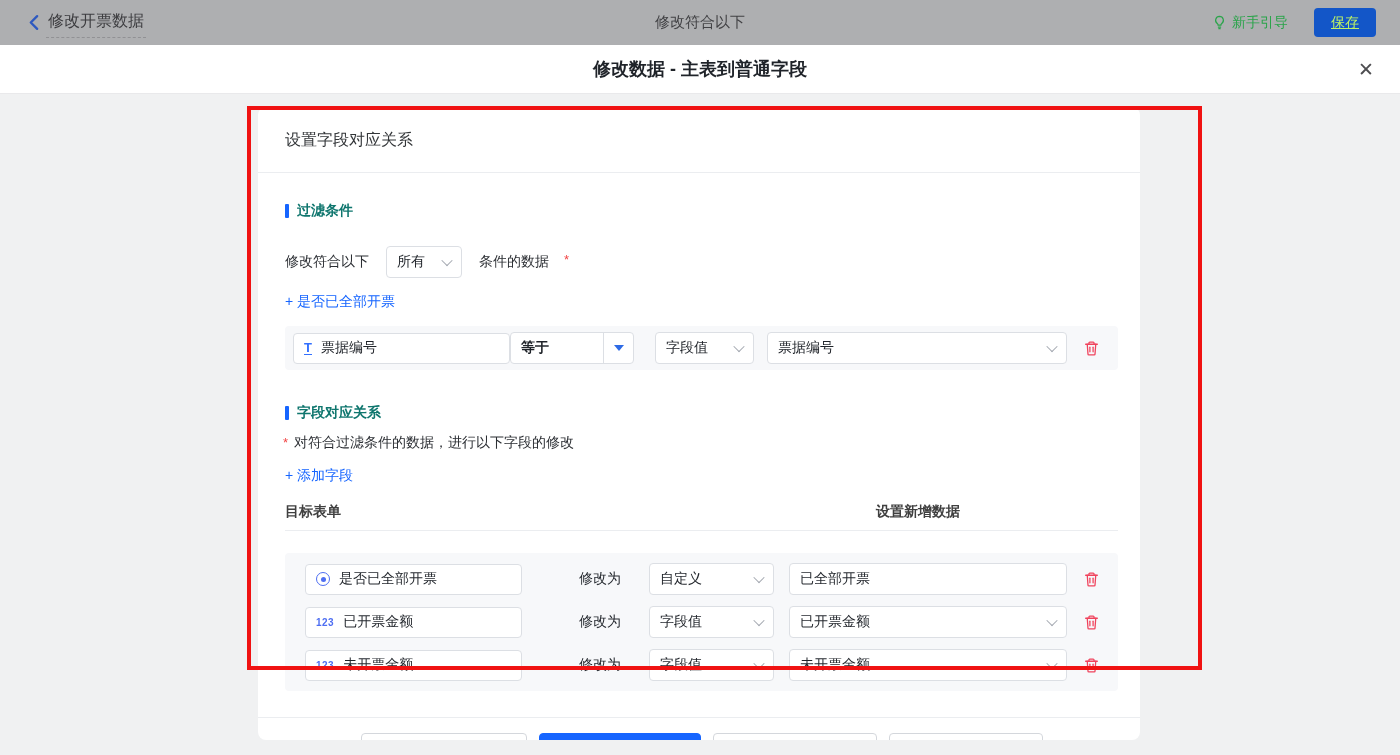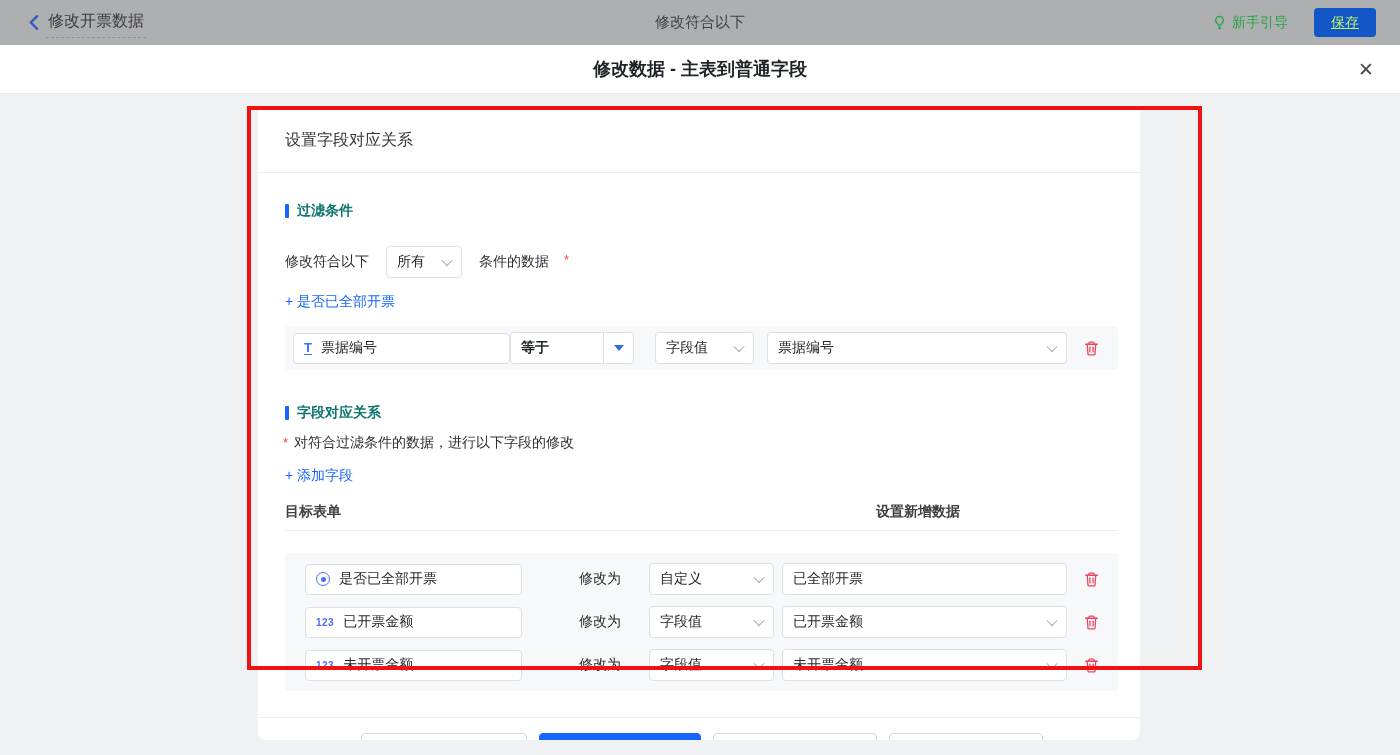--- a/index.html
+++ b/index.html
@@ -76,21 +76,21 @@
   .op-caret{ width:30px; border-left:1px solid var(--border); display:flex; align-items:center; justify-content:center; }
 
   .trash{ color:var(--trash); margin-left:16px; cursor:pointer; display:flex; flex:none; }
   .trash svg{ width:17px; height:17px; }
 
   .cols-header{ display:flex; font-size:14px; font-weight:700; color:#404040; }
   .col-right-label{ margin-left:535px; }
 
   .modify-label{ font-size:14px; color:#1f2329; margin-left:57px; width:48px; flex:none; }
   .type-select{ width:125px; margin-left:22px; flex:none; }
-  .value-box{ flex:1 1 auto; margin-left:8px; }
+  .value-box{ flex:1 1 auto; margin-left:15px; }
 
   .footer-sep{ height:1px; background:var(--divider); margin:26px -22px 0 -27px; }
   .footer{ display:flex; justify-content:center; align-items:center; gap:12px; padding:15px 0; }
   .btn{ height:31px; border-radius:4px; border:1px solid #d4d7dc; background:#fff; font-size:14px;
     color:#2b2e33; cursor:pointer; font-family:inherit; }
   .btn-prev{ width:166px; } .btn-next{ width:164px; } .btn-other{ width:154px; }
   .btn-done{ width:162px; background:var(--accent); border-color:var(--accent); color:#fff; }
 
   .mt-29{ margin-top:29px; } .mt-26{ margin-top:26px; } .mt-14{ margin-top:14px; }
   .mt-15{ margin-top:15px; } .mt-34{ margin-top:34px; } .mt-12{ margin-top:12px; }

